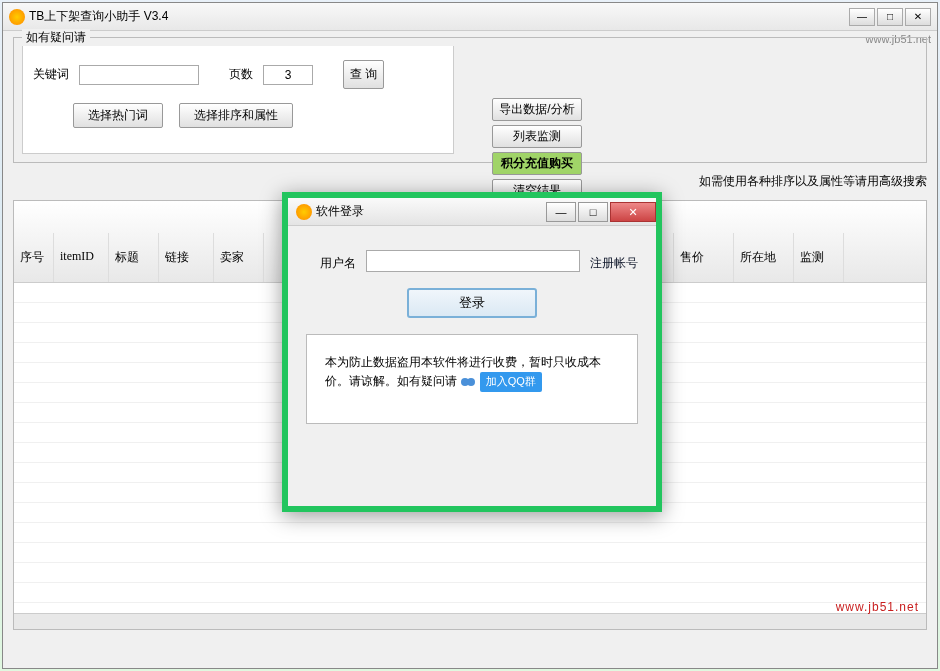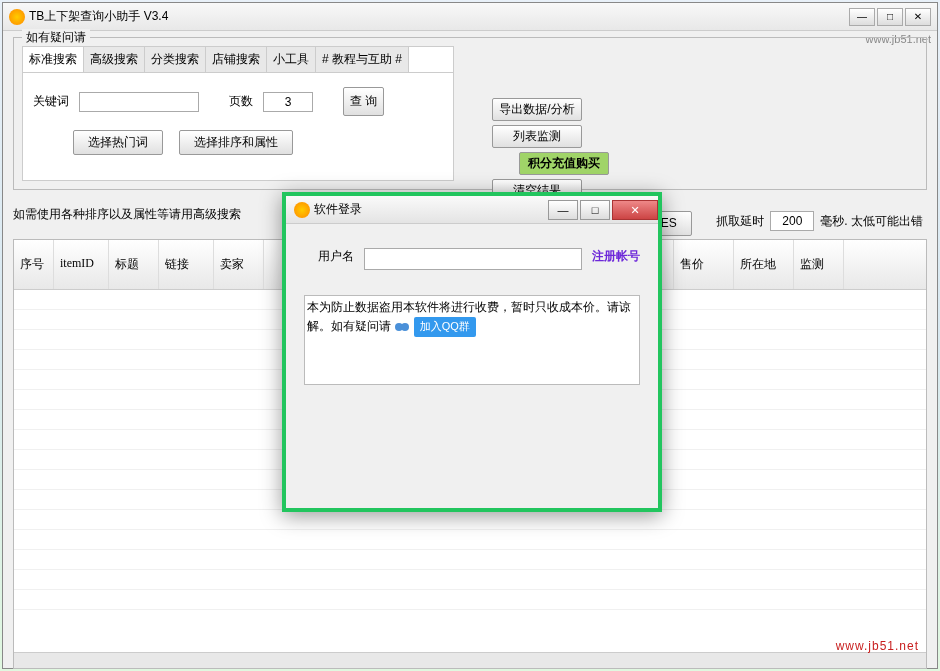--- a/index.html
+++ b/index.html
@@ -16,48 +16,48 @@
 .tabs-row { display: flex; background: #fff; border: 1px solid #ccc; width: 432px; }
 .tab { padding: 4px 6px; border-right: 1px solid #ccc; cursor: pointer; background: #e8e8e8; }
 .tab.active { background: #fff; }
 .search-panel { background: #fff; border: 1px solid #ccc; border-top: none; padding: 14px 10px; width: 432px; height: 108px; }
 .form-row { display: flex; align-items: center; gap: 10px; margin-bottom: 14px; }
 .input-text { border: 1px solid #aaa; height: 20px; padding: 0 4px; font-size: 12px; }
 .btn { border: 1px solid #999; background: linear-gradient(#fff,#e0e0e0); padding: 3px 14px; cursor: pointer; font-size: 12px; border-radius: 2px; }
 .btn-wide { padding: 5px 6px; }
 .right-buttons { position: absolute; left: 478px; top: 60px; display: flex; flex-direction: column; gap: 4px; }
 .right-buttons .btn { width: 90px; padding: 2px 4px; text-align: center; }
-.highlight-btn { background: #a0d468 !important; font-weight: bold; margin-left: 27px; }
-.hint-row { margin: 16px 0; display: flex; align-items: center; gap: 6px; }
+.highlight-btn { background: #a0d468 !important; font-weight: bold; }
+.hint-row { margin: 10px 0; display: flex; align-items: center; gap: 6px; justify-content: flex-end; }
 .delay-section { position: absolute; right: 14px; top: 180px; display: flex; align-items: center; gap: 6px; }
 .cookies-btn { position: absolute; left: 580px; top: 180px; }
 .table-area { border: 1px solid #bbb; background: #fff; height: 430px; overflow: auto; position: relative; }
 .table-header { display: flex; background: linear-gradient(#fff,#e8e8e8); border-bottom: 1px solid #ccc; position: sticky; top: 0; }
-.th { padding: 16px 6px; border-right: 1px solid #ddd; font-family: SimSun; }
+.th { padding: 16px 6px; border-right: 1px solid #ddd; font-family: SimSun; margin-top: 32px; }
 .table-body { height: 400px; }
 .tr { height: 20px; border-bottom: 1px solid #f0f0f0; }
 .scrollbar-h { position: absolute; bottom: 0; left: 0; right: 0; height: 16px; background: #e8e8e8; border-top: 1px solid #ccc; }
 .watermark { position: absolute; right: 18px; bottom: 22px; text-align: right; }
 .watermark-title { font-size: 26px; color: #c81e1e; font-weight: bold; font-style: italic; font-family: "KaiTi","STKaiti",serif; }
 .watermark-url { font-size: 12px; color: #c81e1e; letter-spacing: 1px; }
 .top-watermark { position: absolute; right: 6px; top: 30px; font-size: 11px; color: #888; }
 
-.dialog { position: absolute; left: 282px; top: 192px; width: 380px; height: 320px; background: #f0f0f0; border: 4px solid #22c55e; box-shadow: 0 4px 20px rgba(0,0,0,0.4); z-index: 100; }
+.dialog { position: absolute; left: 282px; top: 192px; width: 380px; height: 320px; background: #f0f0f0; border: 6px solid #22c55e; box-shadow: 0 4px 20px rgba(0,0,0,0.4); z-index: 100; }
 .dialog-titlebar { height: 28px; background: linear-gradient(to bottom, #fafafa, #e4e4e4); display: flex; align-items: center; justify-content: space-between; padding: 0 0 0 8px; border-bottom: 1px solid #ccc; }
 .dialog-titlebar-left { display: flex; align-items: center; gap: 4px; }
 .dlg-controls { display: flex; }
 .dlg-btn { width: 30px; height: 20px; border: 1px solid #999; background: linear-gradient(#fff,#ddd); text-align: center; line-height: 18px; cursor: pointer; font-size: 11px; margin-left: 2px; }
 .dlg-close { background: linear-gradient(#e88,#c44); color: #fff; border-color: #a33; width: 46px; }
 .dialog-body { padding: 24px 18px 10px; }
-.dlg-row { display: flex; align-items: flex-start; gap: 10px; margin-bottom: 25px; }
+.dlg-row { display: flex; align-items: flex-end; gap: 10px; margin-bottom: 16px; }
 .dlg-label { width: 50px; text-align: right; }
 .dlg-input { flex: 1; border: 1px solid #aaa; height: 22px; padding: 0 4px; }
-.link { color: #6d28d9; cursor: pointer; font-size: 12px; font-weight: bold; }
+.link { color: #0f172a; cursor: pointer; font-size: 12px; }
 .login-btn { display: block; margin: 6px auto 16px; width: 130px; height: 30px; border: 2px solid #7ab0d8; background: linear-gradient(#f0f6fb,#dbe9f4); border-radius: 3px; cursor: pointer; font-size: 13px; }
-.notice-box { border: 1px solid #bbb; background: #fff; padding: 2px; height: 90px; font-size: 12px; line-height: 1.6; }
+.notice-box { border: 1px solid #bbb; background: #fff; padding: 18px; height: 90px; font-size: 12px; line-height: 1.6; }
 .qq-icon { display: inline-block; width: 16px; height: 16px; vertical-align: middle; }
 .qq-badge { display: inline-block; background: #3399ee; color: #fff; padding: 1px 6px; font-size: 11px; vertical-align: middle; border-radius: 2px; }
 .blur-area { position: absolute; left: 384px; top: 203px; width: 180px; height: 16px; background: rgba(120,130,140,0.3); filter: blur(3px); border-radius: 6px; }
 .blur-area2 { position: absolute; left: 480px; top: 203px; width: 80px; height: 16px; background: rgba(100,120,140,0.3); filter: blur(3px); border-radius: 6px; }
 </style>
 </head>
 <body>
 
 <div class="main-window">
   <div class="titlebar">
@@ -69,28 +69,20 @@
       <div class="win-btn">—</div>
       <div class="win-btn">□</div>
       <div class="win-btn">✕</div>
     </div>
   </div>
   <span class="top-watermark">www.jb51.net</span>
 
   <div class="content">
     <div class="groupbox">
       <span class="groupbox-title">如有疑问请</span>
-      <div class="tabs-row">
-        <div class="tab active">标准搜索</div>
-        <div class="tab">高级搜索</div>
-        <div class="tab">分类搜索</div>
-        <div class="tab">店铺搜索</div>
-        <div class="tab">小工具</div>
-        <div class="tab"># 教程与互助 #</div>
-      </div>
       <div class="search-panel">
         <div class="form-row">
           <span>关键词</span>
           <input class="input-text" style="width: 120px;" value="">
           <span style="margin-left:20px">页数</span>
           <input class="input-text" style="width: 50px; text-align: center;" value="3">
           <button class="btn btn-wide" style="margin-left:20px">查 询</button>
         </div>
         <div class="form-row" style="margin-left:40px;gap:16px">
           <button class="btn">选择热门词</button>
@@ -174,20 +166,21 @@
       <div class="dlg-btn">□</div>
       <div class="dlg-btn dlg-close">✕</div>
     </div>
   </div>
   <div class="dialog-body">
     <div class="dlg-row">
       <span class="dlg-label">用户名</span>
       <input class="dlg-input" value="" style="">
       <span class="link">注册帐号</span>
     </div>
+    <button class="login-btn">登录</button>
     <div class="notice-box">
       <span>本为防止数据盗用本软件将进行收费，暂时只收成本价。请谅解。如有疑问请</span>
       <span class="qq-icon">
         <svg viewBox="0 0 16 16">
             <circle cx="5" cy="8" r="4" fill="#4a90d9"></circle>
             <circle cx="11" cy="8" r="4" fill="#4a90d9"></circle>
           </svg>
       </span>
       <span class="qq-badge">加入QQ群</span>
     </div>

